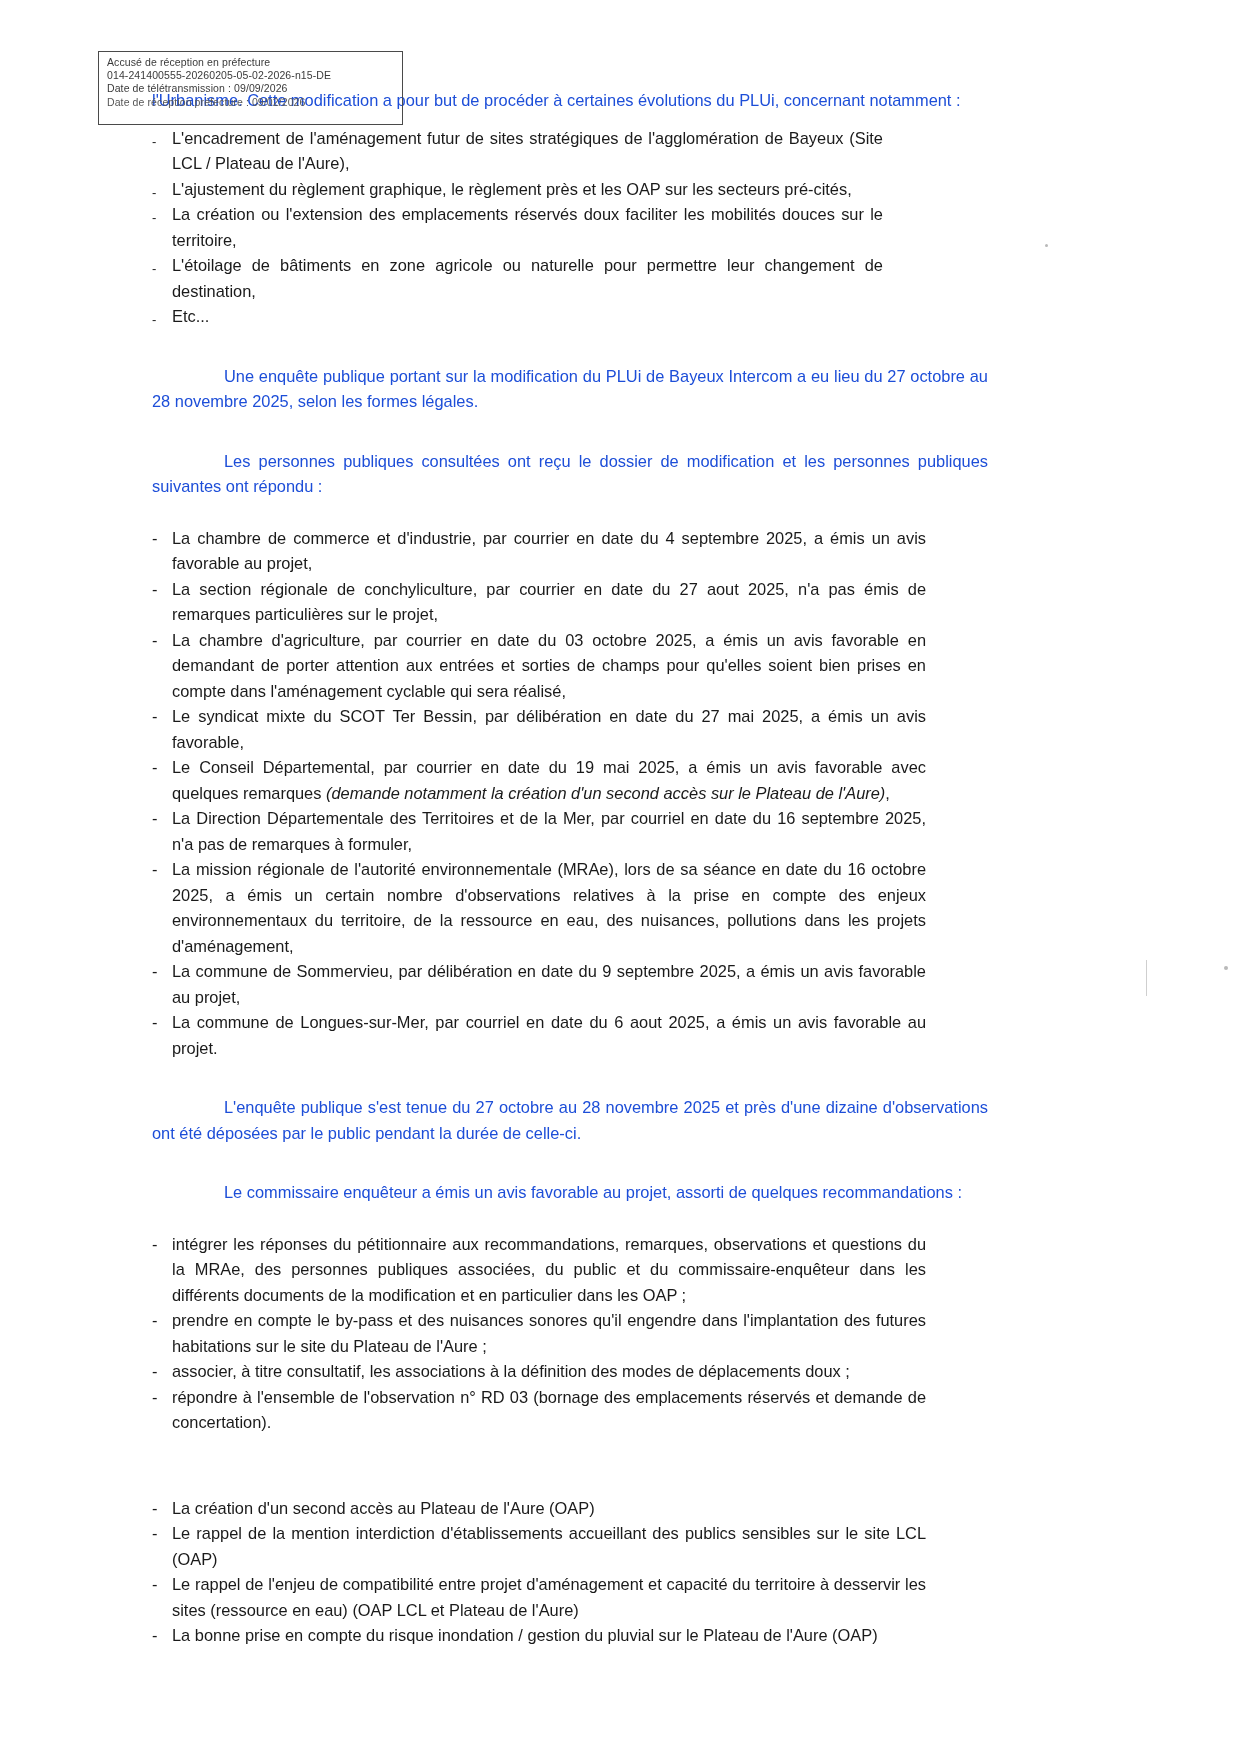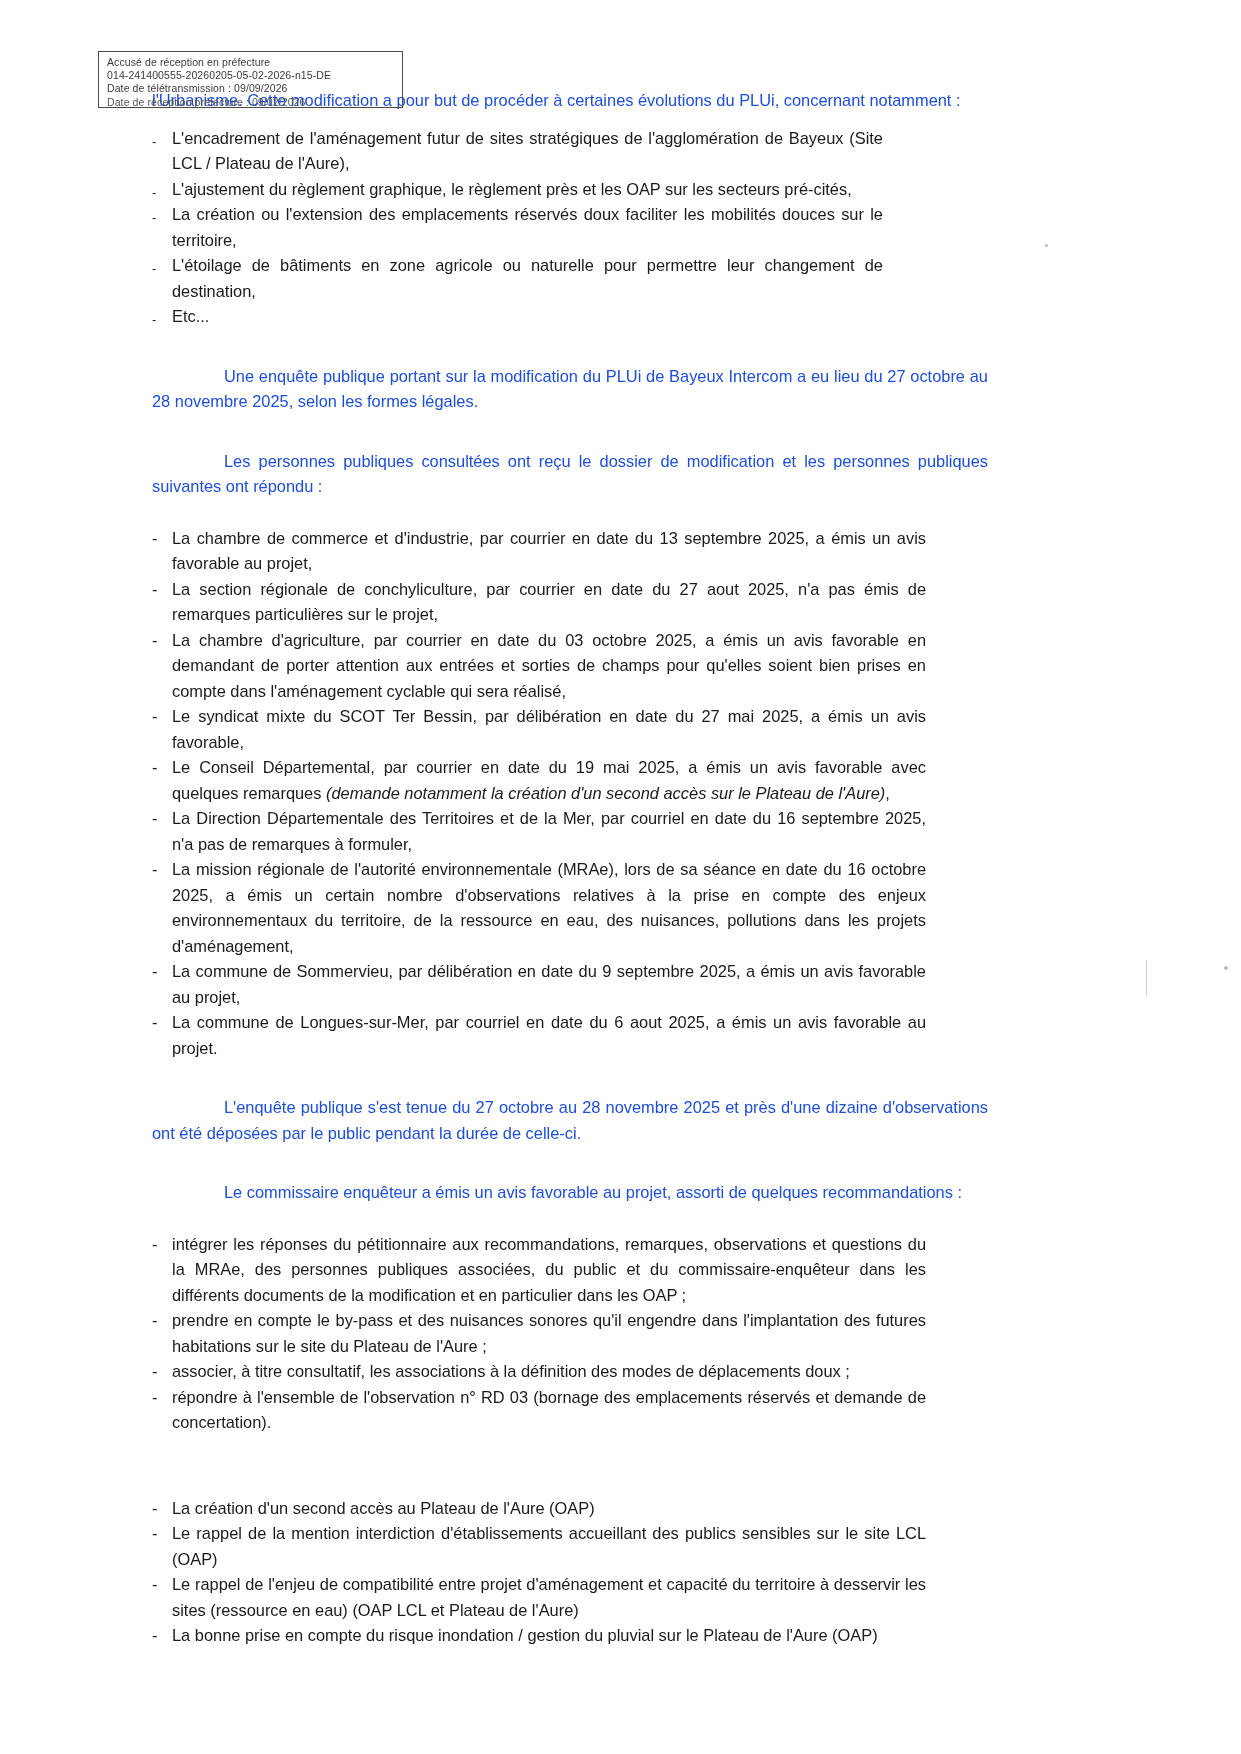--- a/index.html
+++ b/index.html
@@ -19,21 +19,21 @@
     background: #ffffff;
     overflow: hidden;
     box-sizing: border-box;
   }
   
   .stamp {
     position: absolute;
     left: 98px;
     top: 51px;
     width: 305px;
-    height: 57px;
+    height: 74px;
     border: 1px solid #4a4a4a;
     box-sizing: border-box;
     padding: 4px 6px 0 8px;
     background: transparent;
     z-index: 5;
   }
   .stamp-line {
     font-family: "Liberation Sans", sans-serif;
     font-size: 10.5px;
     line-height: 13.2px;
@@ -192,21 +192,21 @@
 
     <div class="spacer-lg"></div>
 
     <p class="para">Les personnes publiques consultées ont reçu le dossier de modification et les personnes publiques suivantes ont répondu :</p>
 
     <div class="spacer-md"></div>
 
     <ul class="bullets list-b">
       <li>
         <span class="dash">-</span>
-        <span class="li-text">La chambre de commerce et d'industrie, par courrier en date du 13 septembre 2025, a émis un avis favorable au projet,</span>
+        <span class="li-text">La chambre de commerce et d'industrie, par courrier en date du 4 septembre 2025, a émis un avis favorable au projet,</span>
       </li>
       <li>
         <span class="dash">-</span>
         <span class="li-text">La section régionale de conchyliculture, par courrier en date du 27 aout 2025, n'a pas émis de remarques particulières sur le projet,</span>
       </li>
       <li>
         <span class="dash">-</span>
         <span class="li-text">La chambre d'agriculture, par courrier en date du 03 octobre 2025, a émis un avis favorable en demandant de porter attention aux entrées et sorties de champs pour qu'elles soient bien prises en compte dans l'aménagement cyclable qui sera réalisé,</span>
       </li>
       <li>

